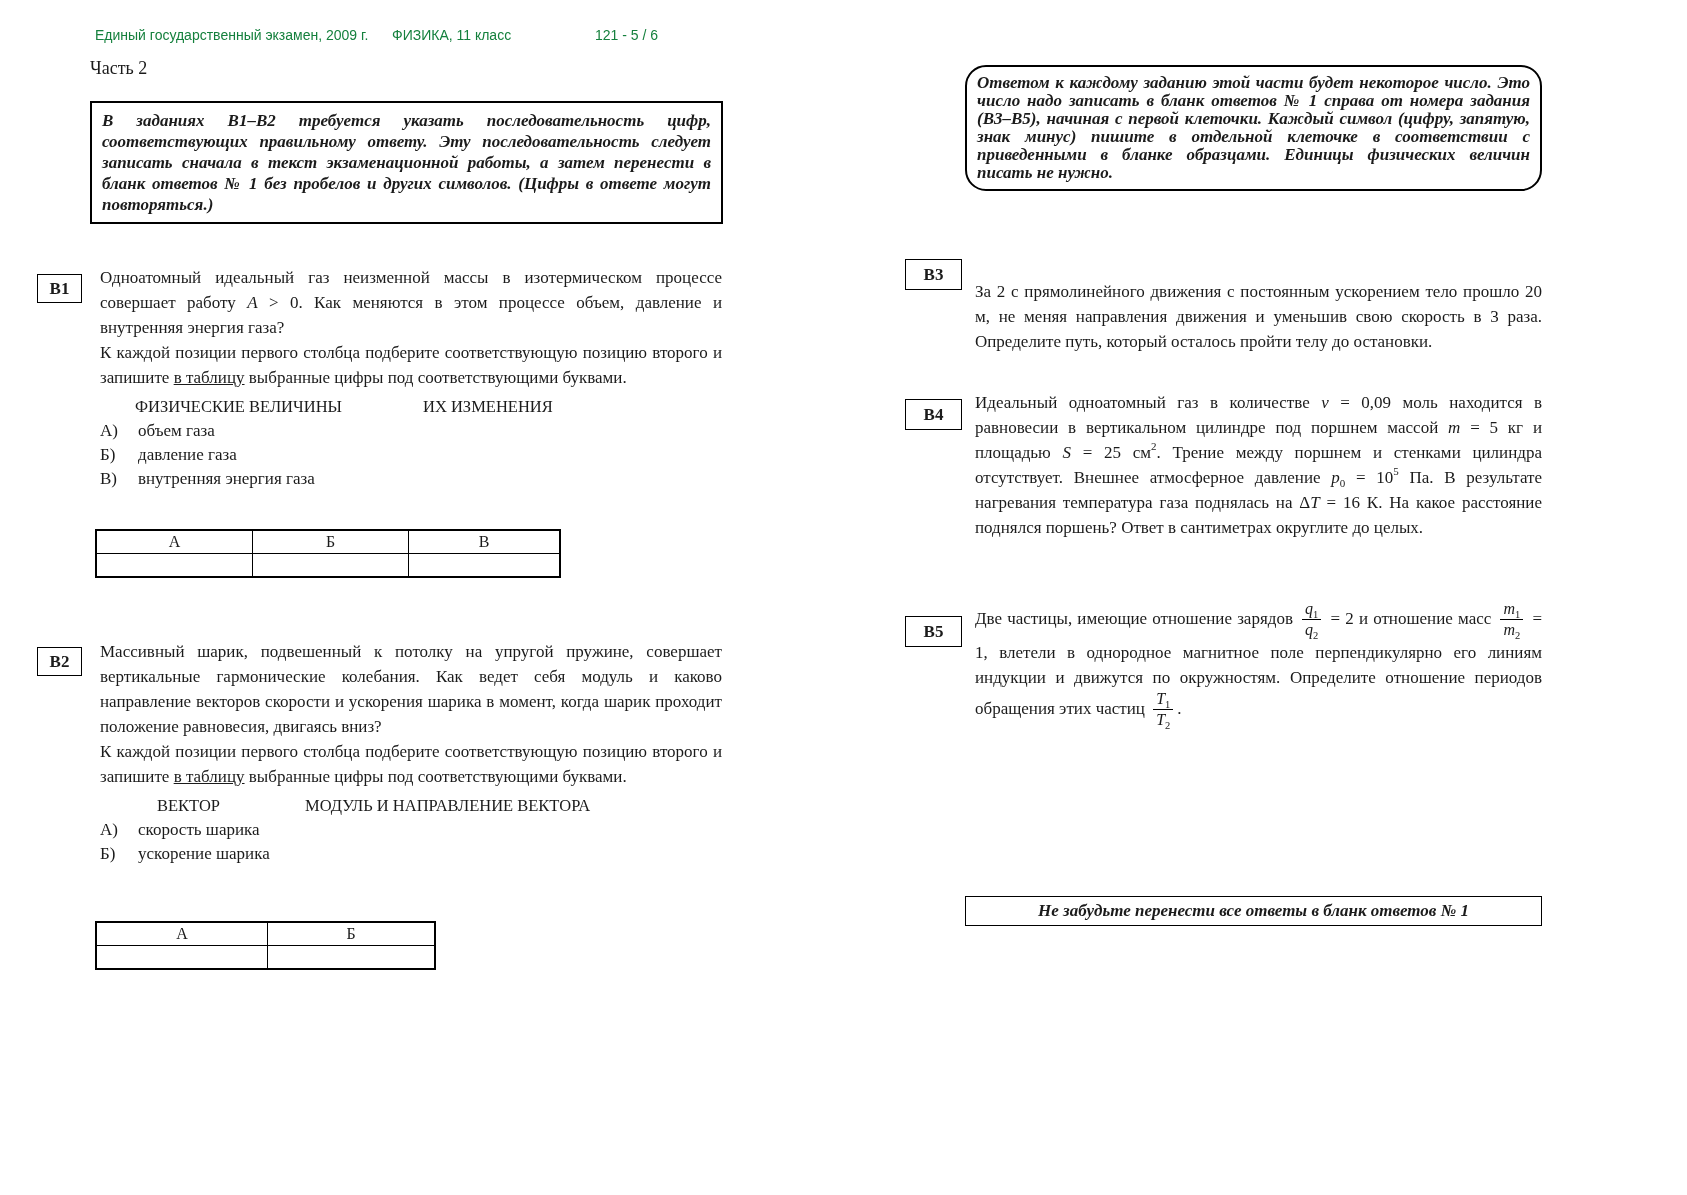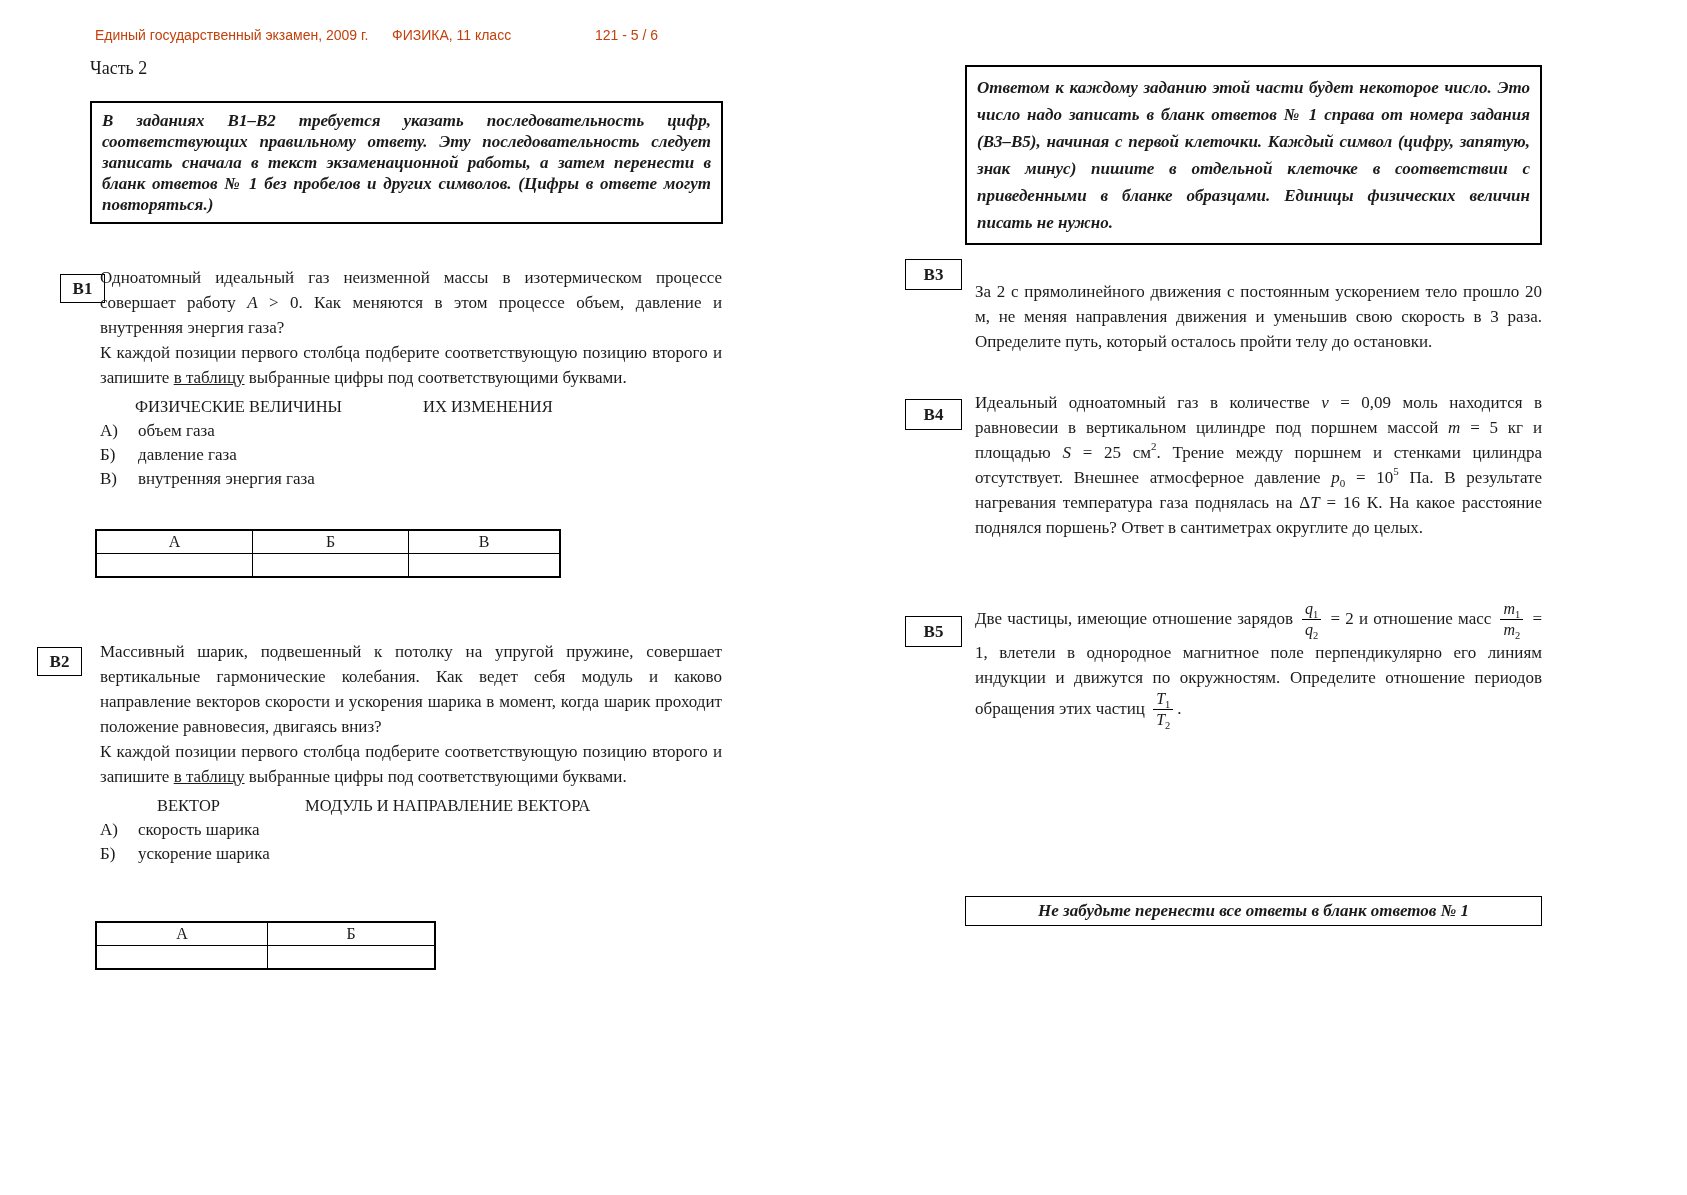--- a/index.html
+++ b/index.html
@@ -2,30 +2,30 @@
 <html><head>
 <meta charset="utf-8">
 <style>
   html,body{margin:0;padding:0;}
   body{
     width:1687px;height:1195px;background:#ffffff;color:#1b1b1b;
     font-family:"Liberation Serif",serif;position:relative;overflow:hidden;
   }
   .abs{position:absolute;}
   
-  .hdr{font-family:"Liberation Sans",sans-serif;font-size:14px;color:#c2410c;}
+  .hdr{font-family:"Liberation Sans",sans-serif;font-size:14px;color:#15803d;}
   
   .part-title{font-size:18px;font-weight:normal;text-align:left;}
   
   .instr-box{
     border:2px solid #000;padding:7px 10px;box-sizing:border-box;
     font-weight:bold;font-style:italic;font-size:17px;line-height:21px;
     text-align:justify;
   }
-  .instr-box.right{line-height:27px;}
+  .instr-box.right{line-height:18px;border-radius:21px;}
   
   .tlabel{
     border:1.5px solid #000;box-sizing:border-box;
     display:flex;align-items:center;justify-content:center;
     font-weight:bold;font-size:17px;background:#fff;
   }
   
   .ttext{font-size:17px;line-height:25px;text-align:justify;}
   .ttext p{margin:0;}
   .u{text-decoration:underline;}
@@ -64,21 +64,21 @@
 <body>
 
 <div class="abs hdr" style="left:95px;top:27px;">Единый государственный экзамен, 2009 г.</div>
 <div class="abs hdr" style="left:392px;top:27px;">ФИЗИКА, 11 класс</div>
 <div class="abs hdr" style="left:595px;top:27px;">121 - 5 / 6</div>
 
 <div class="abs part-title" style="left:90px;top:58px;width:633px;">Часть 2</div>
 
 <div class="abs instr-box" style="left:90px;top:101px;width:633px;"><span>В заданиях В1–В2 требуется указать последовательность цифр, соответствующих правильному ответу. Эту последовательность следует записать сначала в текст экзаменационной работы, а затем перенести в бланк ответов № 1 без пробелов и других символов. (Цифры в ответе могут повторяться.)</span></div>
 
-<div class="abs tlabel" style="left:37px;top:274px;width:45px;height:29px;margin-left:23px;">В1</div>
+<div class="abs tlabel" style="left:37px;top:274px;width:45px;height:29px;">В1</div>
 <div class="abs ttext" style="left:100px;top:265px;width:622px;">
   <p><span>Одноатомный идеальный газ неизменной массы в изотермическом процессе совершает работу </span><span><i>А</i></span><span> &gt; 0. Как меняются в этом процессе объем, давление и внутренняя энергия газа?</span></p>
   <p><span>К каждой позиции первого столбца подберите соответствующую позицию второго и запишите </span><span class="u">в таблицу</span><span> выбранные цифры под соответствующими буквами.</span></p>
   <div class="match-area" style="height:102px;margin-top:4px;">
     <div class="mhead" style="left:35px;">ФИЗИЧЕСКИЕ ВЕЛИЧИНЫ</div>
     <div class="mhead" style="left:323px;">ИХ ИЗМЕНЕНИЯ</div>
     <div class="mlist" style="left:0;">
       <div class="mrow"><span class="k" style="width:38px;">А)</span><span>объем газа</span></div>
       <div class="mrow"><span class="k" style="width:38px;">Б)</span><span>давление газа</span></div>
       <div class="mrow"><span class="k" style="width:38px;">В)</span><span>внутренняя энергия газа</span></div>

